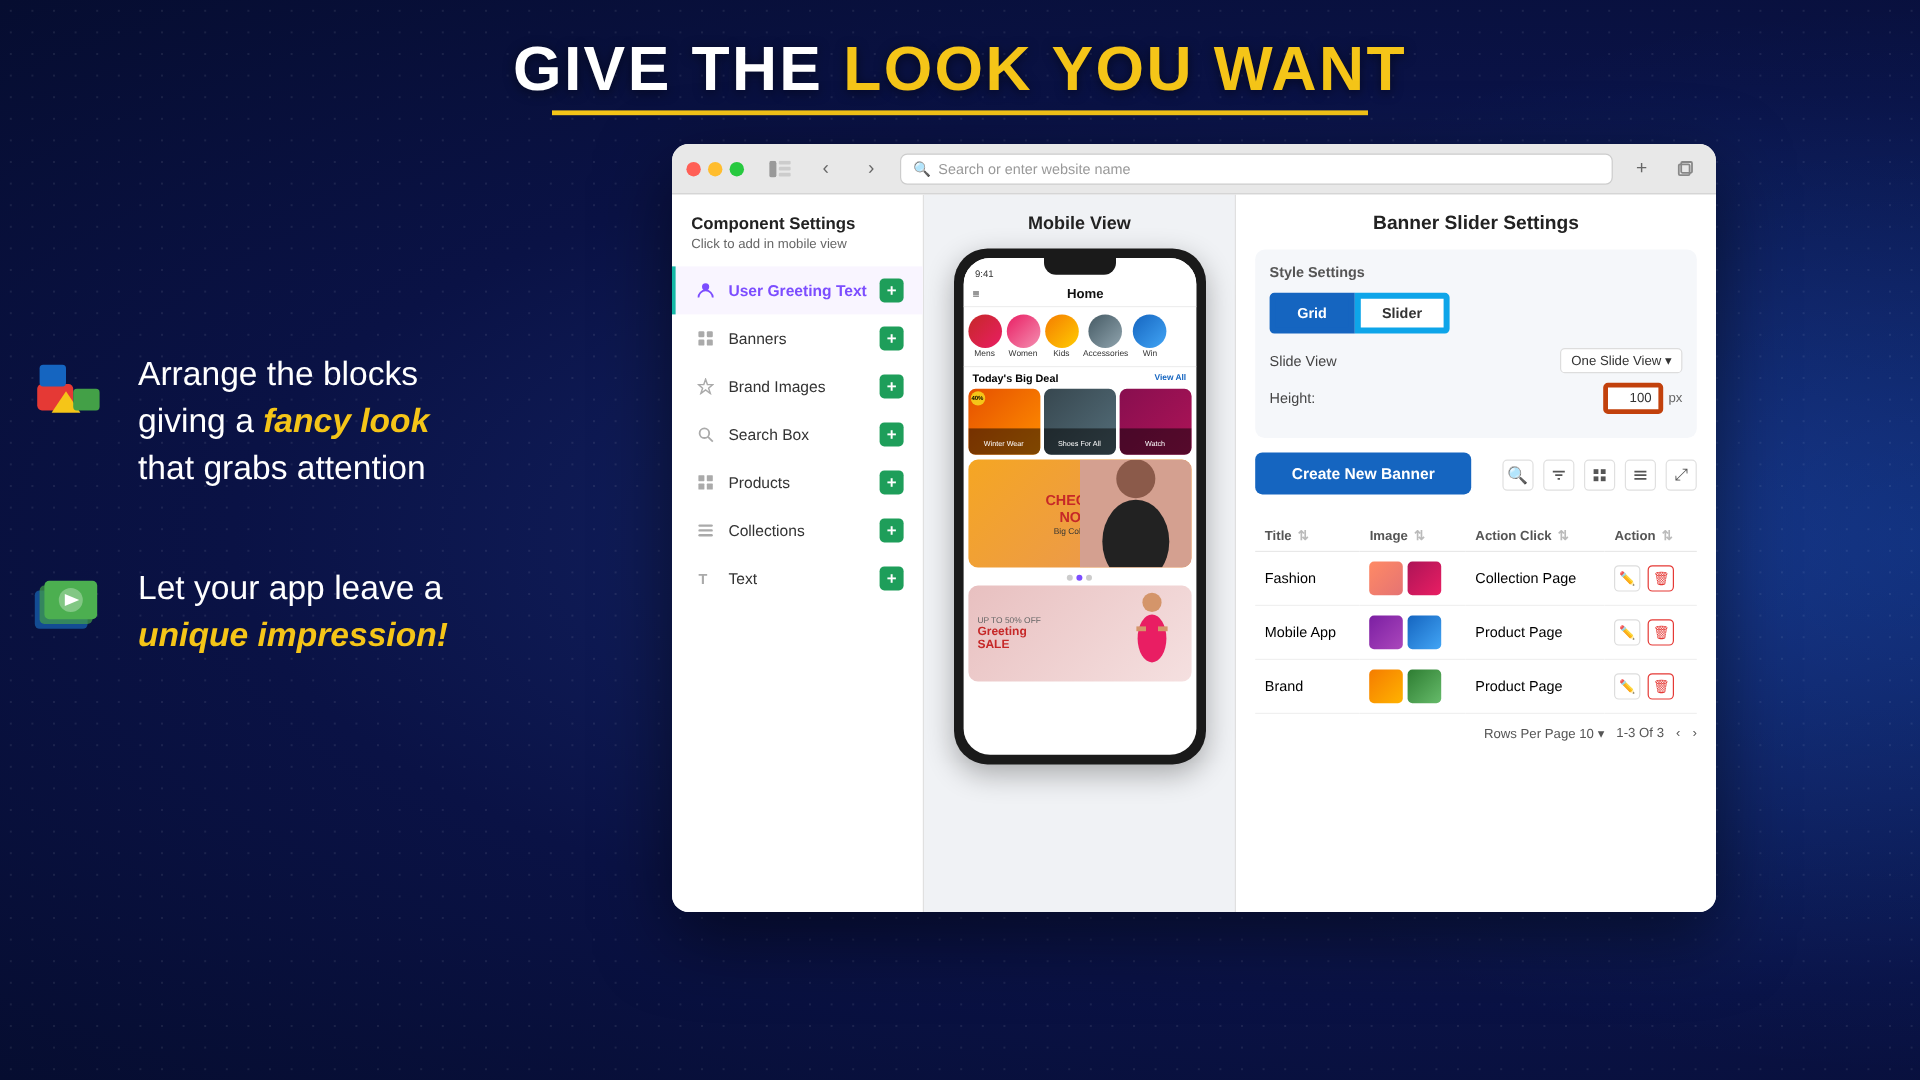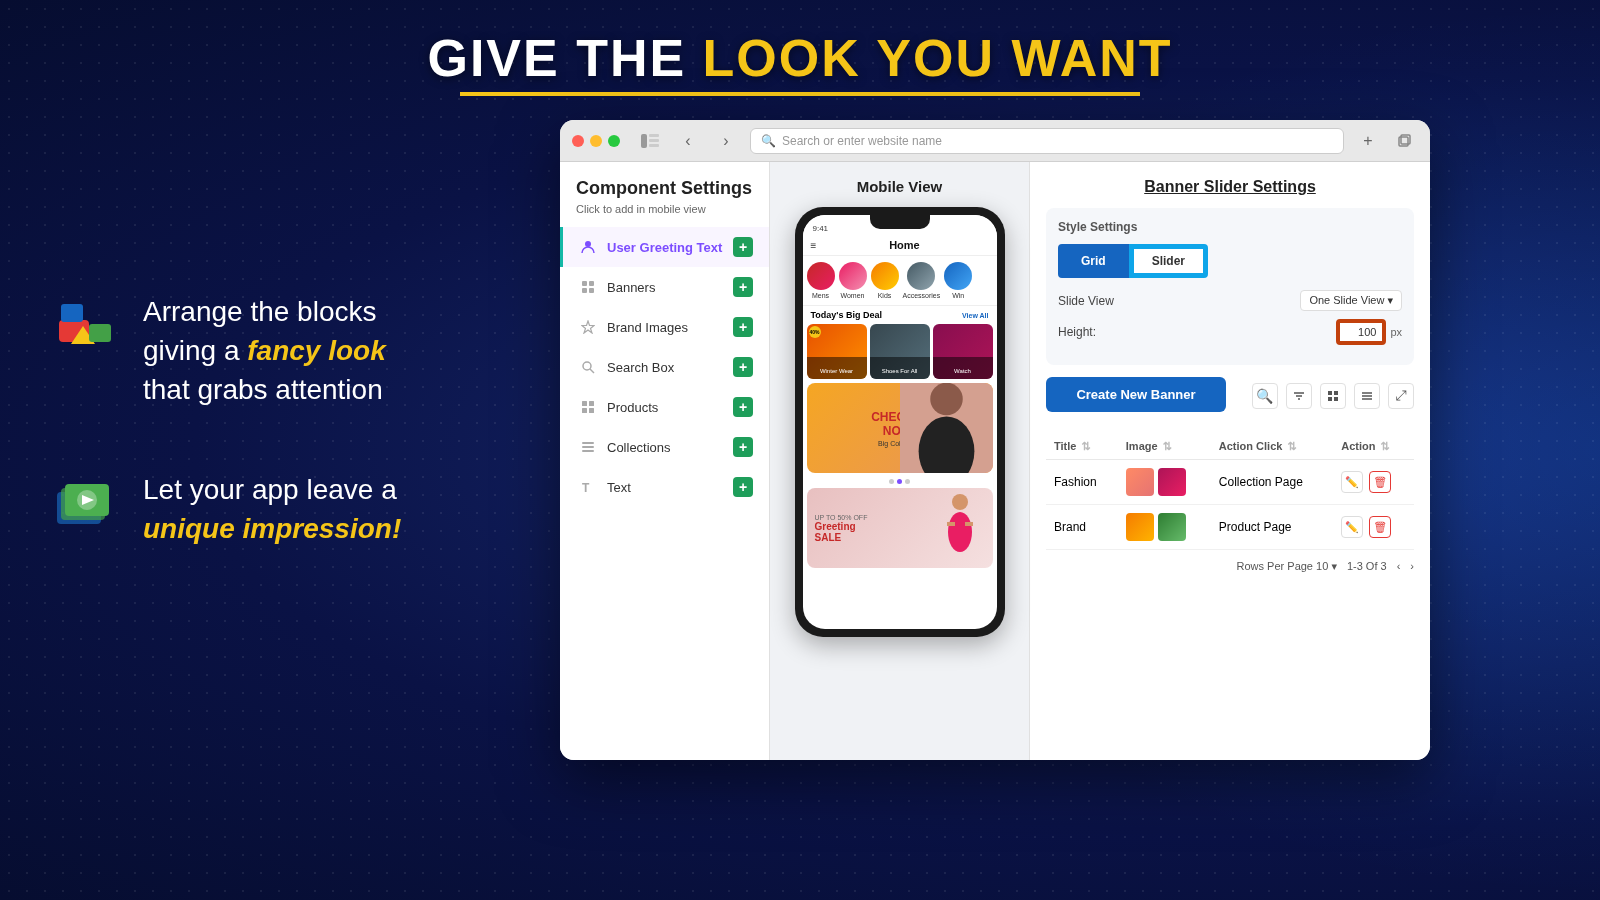--- a/index.html
+++ b/index.html
@@ -40,21 +40,21 @@
     .left-panel {
       position: absolute;
       left: 0;
       top: 0;
       width: 560px;
       height: 900px;
       z-index: 10;
       display: flex;
       flex-direction: column;
       justify-content: center;
-      padding-left: 51px;
+      padding-left: 23px;
     }
 
     
     .page-title {
       position: absolute;
       top: 28px;
       left: 0;
       right: 0;
       text-align: center;
       z-index: 10;
@@ -182,21 +182,21 @@
     .comp-sidebar {
       width: 210px;
       background: white;
       border-right: 1px solid #e0e0e0;
       display: flex;
       flex-direction: column;
       padding-top: 8px;
       flex-shrink: 0;
     }
     .comp-sidebar-title {
-      font-size: 18px;
+      font-size: 14px;
       font-weight: 700;
       color: #222;
       padding: 8px 16px 4px;
     }
     .comp-sidebar-subtitle {
       font-size: 11px;
       color: #666;
       padding: 0 16px 12px;
     }
     .sidebar-item {
@@ -394,21 +394,20 @@
       flex-direction: column;
       padding: 12px 16px;
       overflow-y: auto;
     }
     .settings-title {
       font-size: 16px;
       font-weight: 700;
       color: #222;
       padding: 4px 0 12px;
       text-align: center;
-      text-decoration: underline;
     }
     .style-settings-section {
       background: #f5f7fa;
       border-radius: 8px;
       padding: 12px;
       margin-bottom: 12px;
     }
     .style-settings-label {
       font-size: 12px;
       font-weight: 600;
@@ -957,20 +956,36 @@
             </td>
             <td>Collection Page</td>
             <td>
               <div class="action-icons">
                 <div class="action-btn">✏️</div>
                 <div class="action-btn delete">🗑</div>
               </div>
             </td>
           </tr>
 
+          <tr>
+            <td>Mobile App</td>
+            <td>
+              <div class="table-img-group">
+                <div class="table-thumb thumb-mobile"></div>
+                <div class="table-thumb thumb-mobile2"></div>
+              </div>
+            </td>
+            <td>Product Page</td>
+            <td>
+              <div class="action-icons">
+                <div class="action-btn">✏️</div>
+                <div class="action-btn delete">🗑</div>
+              </div>
+            </td>
+          </tr>
 
           <tr>
             <td>Brand</td>
             <td>
               <div class="table-img-group">
                 <div class="table-thumb thumb-brand"></div>
                 <div class="table-thumb thumb-brand2"></div>
               </div>
             </td>
             <td>Product Page</td>

